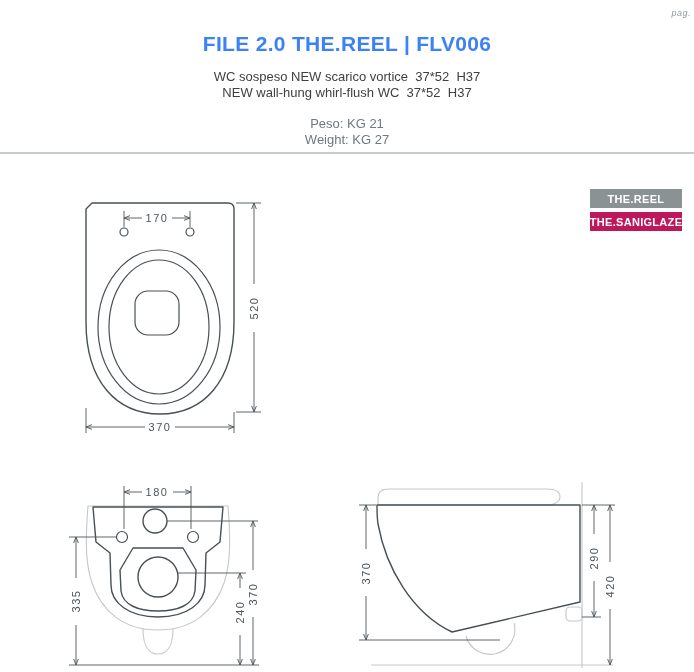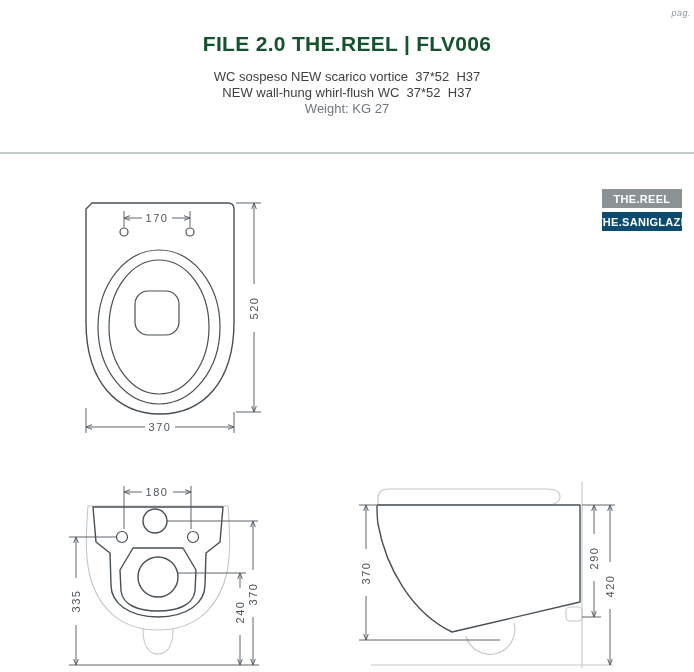--- a/index.html
+++ b/index.html
@@ -3,33 +3,33 @@
 <meta charset="utf-8">
 <style>
   html,body{margin:0;padding:0;background:#fff;}
   .sheet{position:relative;width:694px;height:672px;overflow:hidden;background:#fff;
          font-family:"Liberation Sans",sans-serif;}
   .drawings{position:absolute;left:0;top:0;z-index:0;}
   .header{position:absolute;left:0;top:12px;width:100%;text-align:center;z-index:2;}
   .page-note{position:absolute;top:-4px;right:3px;font-size:9px;font-style:italic;
              color:#8d9aa6;letter-spacing:.5px;}
   h1.title{margin:20px 0 0;font-size:21px;line-height:24px;font-weight:bold;
-           color:#14532d;letter-spacing:.3px;}
+           color:#3b82f6;letter-spacing:.3px;}
   p.sub{margin:0;font-size:13px;line-height:16px;color:#404040;white-space:pre;}
   p.sub.first{margin-top:13px;}
   p.weight{margin:0;font-size:13px;line-height:16px;color:#6f797e;}
   p.weight.first{margin-top:15px;}
   .divider{position:absolute;left:0;top:152px;width:694px;height:2px;
            background:#c6cbce;z-index:1;}
   .badges{position:absolute;top:189px;right:12px;z-index:2;}
-  .badge{width:80px;height:19px;margin-bottom:4px;display:flex;align-items:center;
+  .badge{width:92px;height:19px;margin-bottom:4px;display:flex;align-items:center;
          justify-content:center;color:#ffffff;font-size:11px;font-weight:bold;
          letter-spacing:.3px;}
   .badge-reel{background:#8a9294;}
-  .badge-saniglaze{background:#0c4a6e;}
+  .badge-saniglaze{background:#be185d;}
   
   .dark{fill:none;stroke:#475056;stroke-width:1.4;stroke-linejoin:round;}
   .mid{fill:none;stroke:#475056;stroke-width:1.2;}
   .light{fill:none;stroke:#c3c8cb;stroke-width:1.1;stroke-linejoin:round;}
   .dim{fill:none;stroke:#4d565c;stroke-width:.9;}
   .mask{fill:#ffffff;stroke:none;}
   text.dtxt{font-family:"Liberation Sans",sans-serif;font-size:11px;fill:#4b545b;
             letter-spacing:1.5px;text-anchor:middle;}
 </style>
 </head>
@@ -164,20 +164,21 @@
         </g>
       </g>
     </g>
   </svg>
 
   <div class="header">
     <div class="page-note">pag.</div>
     <h1 class="title">FILE 2.0 THE.REEL | FLV006</h1>
     <p class="sub first">WC sospeso NEW scarico vortice  37*52  H37</p>
     <p class="sub">NEW wall-hung whirl-flush WC  37*52  H37</p>
+    <p class="weight first">Peso: KG 21</p>
     <p class="weight">Weight: KG 27</p>
   </div>
 
   <div class="divider"></div>
 
   <div class="badges">
     <div class="badge badge-reel">
       <span>THE.REEL</span>
     </div>
     <div class="badge badge-saniglaze">

